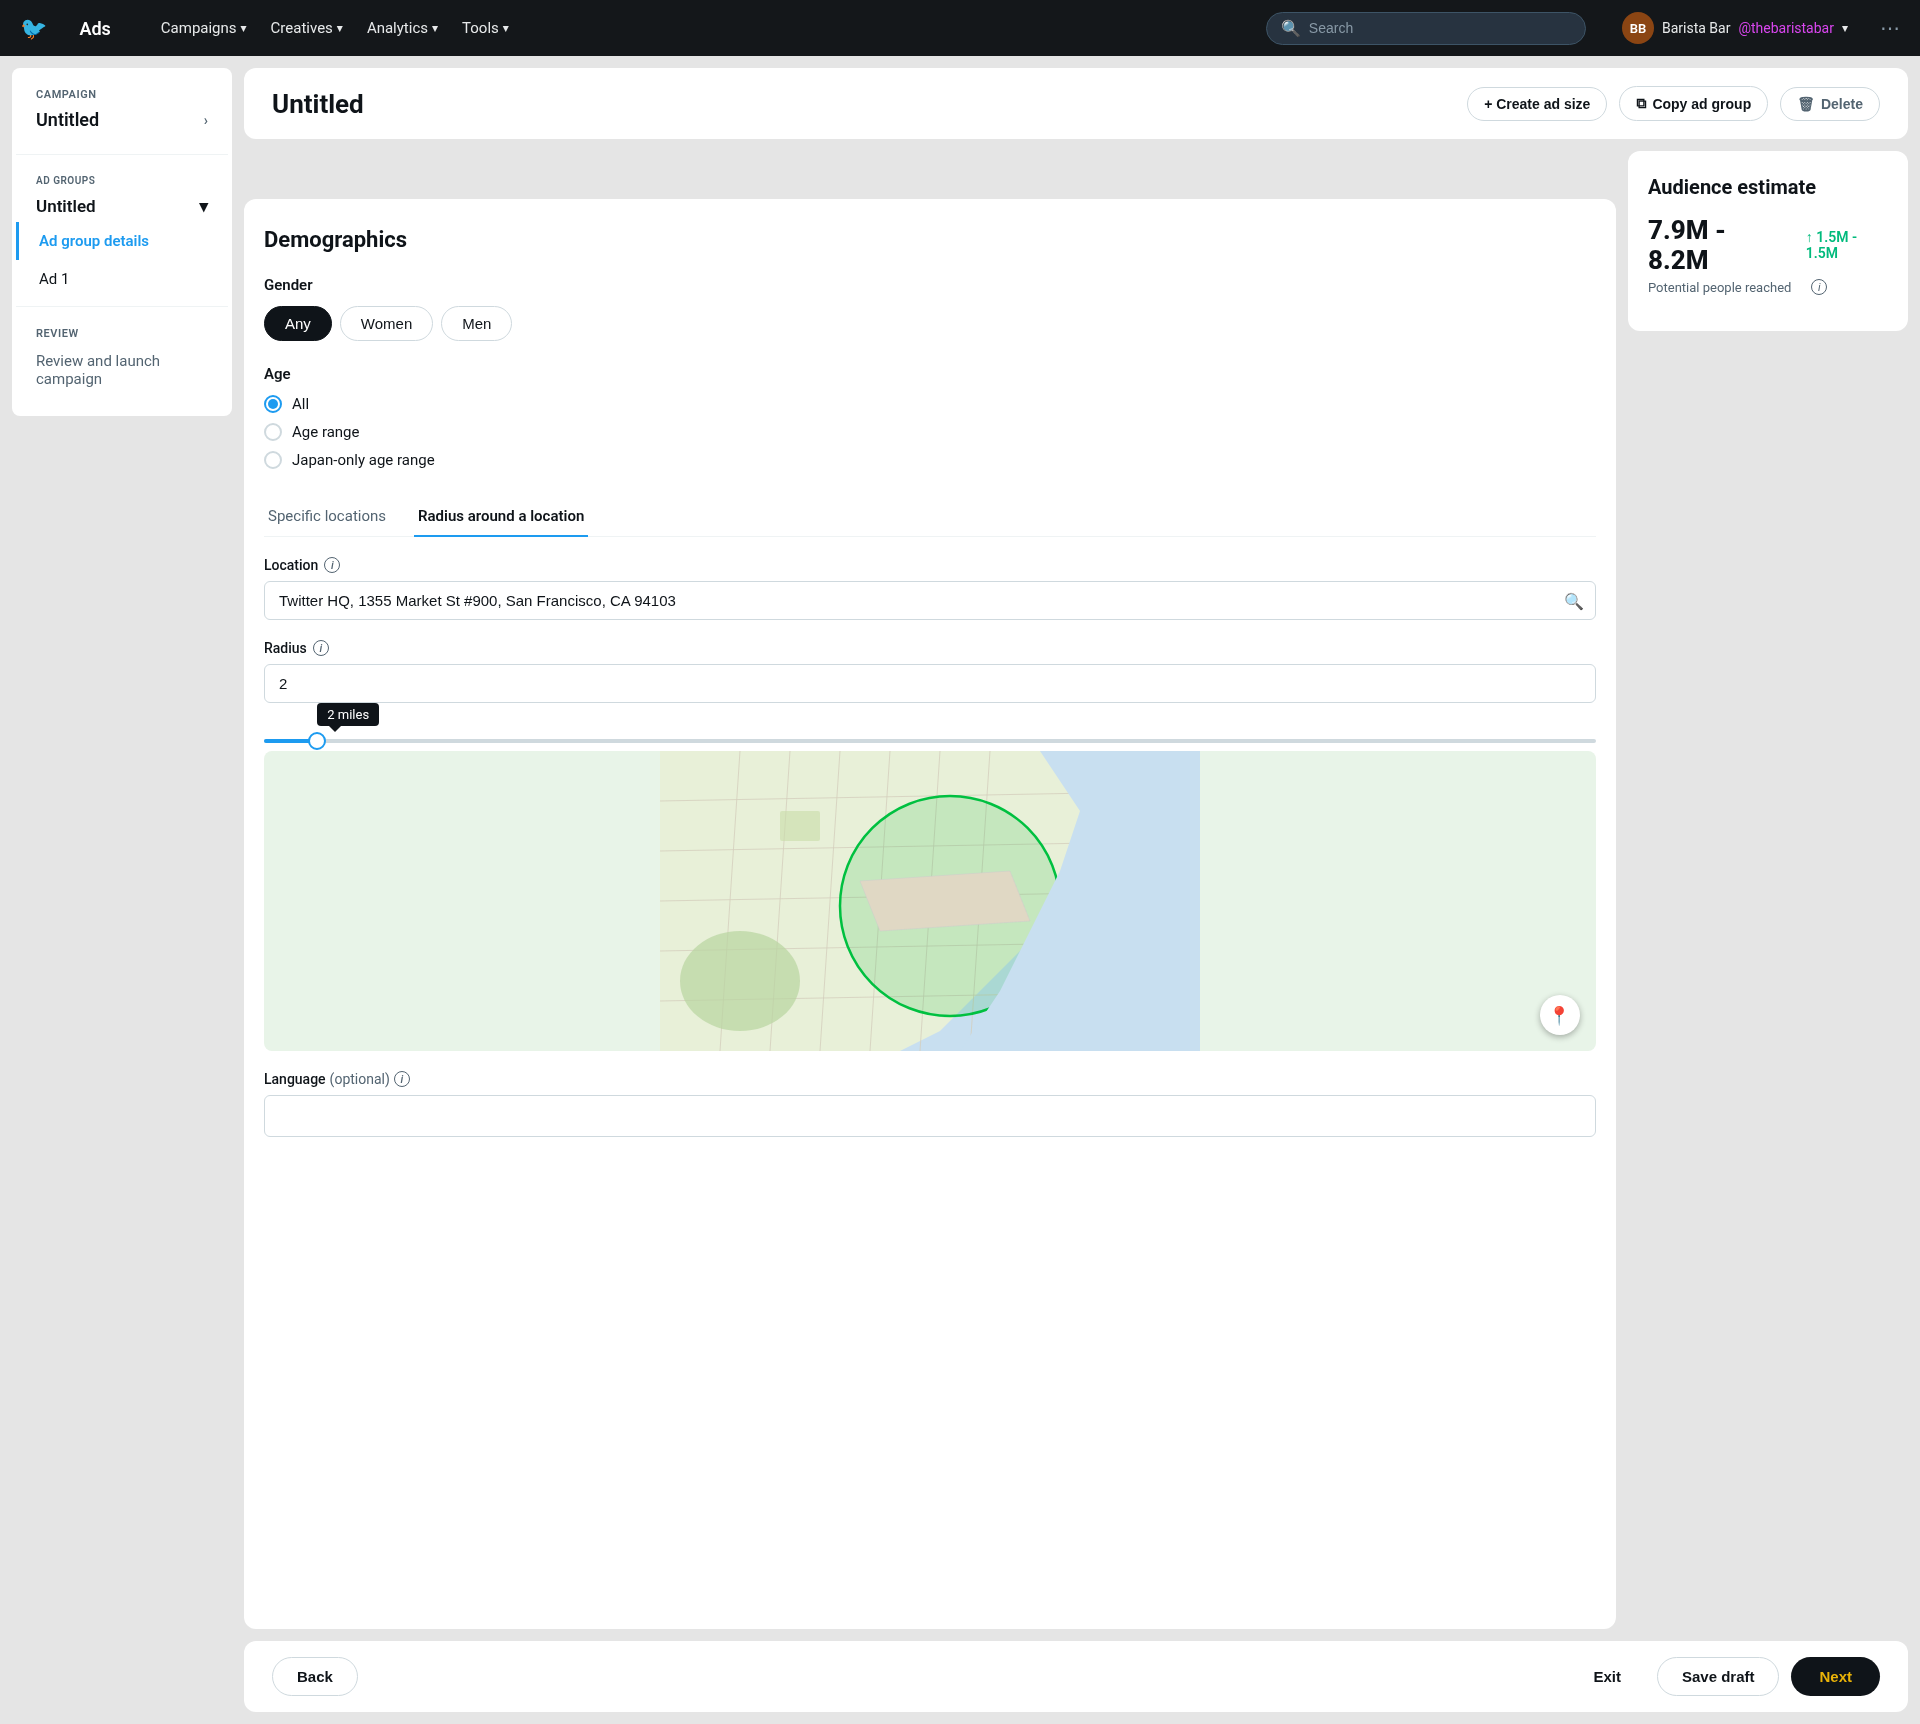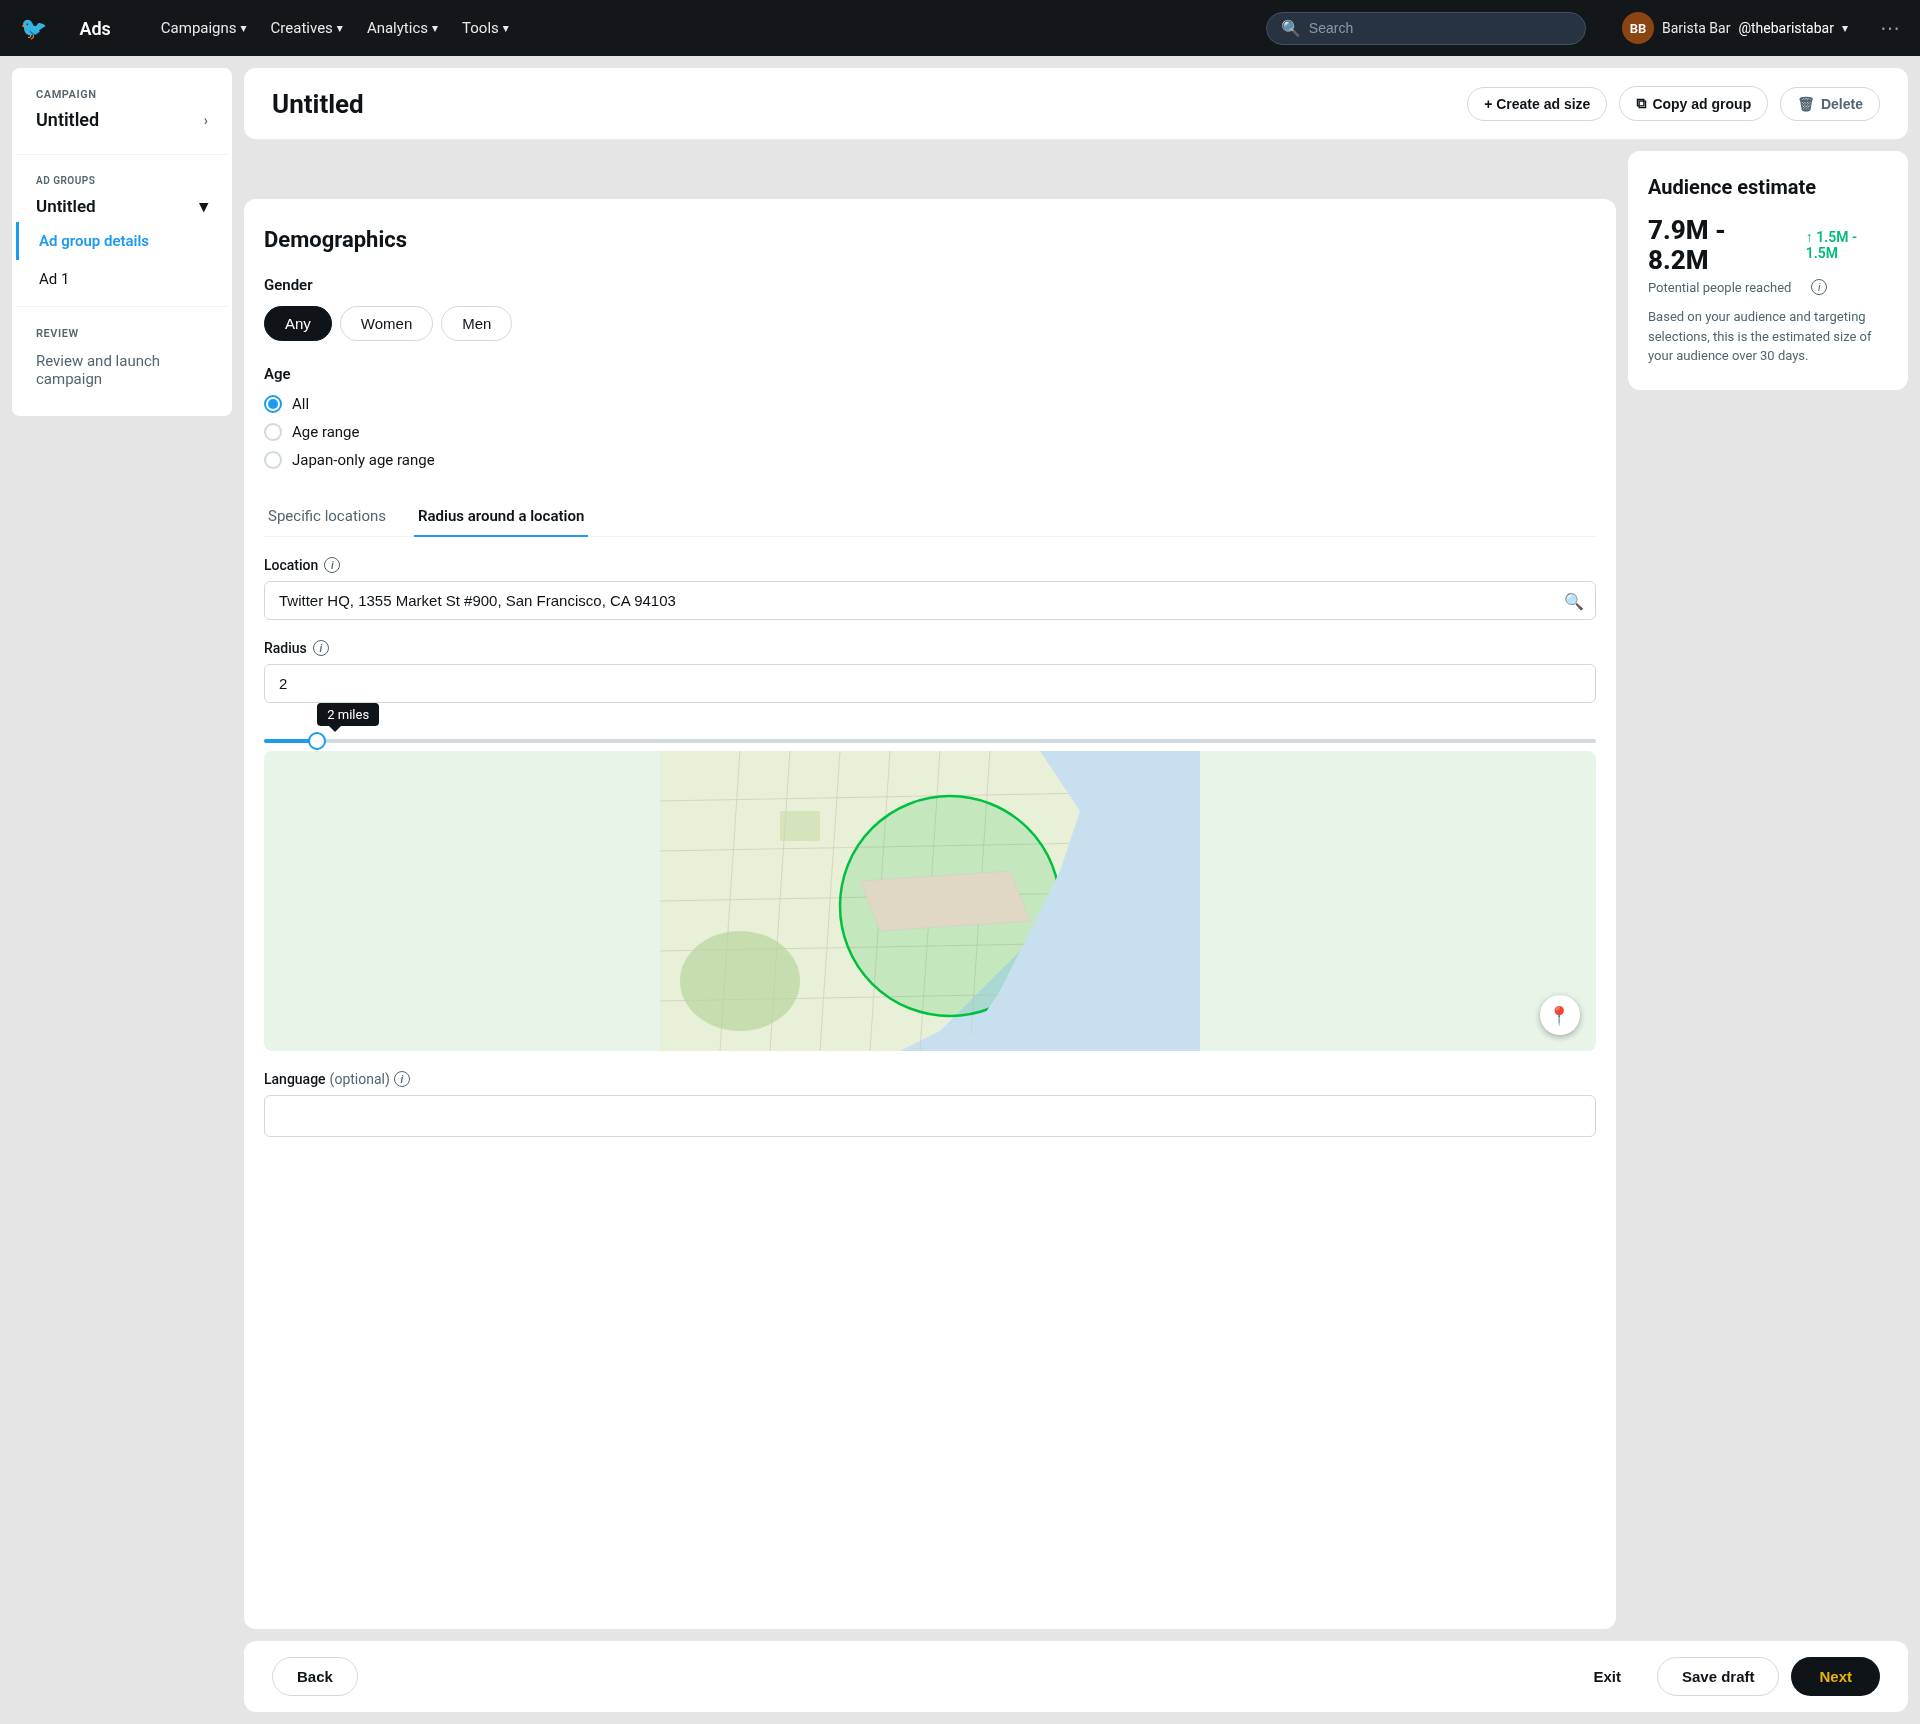--- a/index.html
+++ b/index.html
@@ -577,21 +577,21 @@
   </div>
   <div class="nav-search">
     <span style="color:#8899a6;">🔍</span>
     <input type="text" placeholder="Search" style="">
   </div>
   <div class="nav-user">
     <div class="nav-avatar">
       <span>BB</span>
     </div>
     <span>Barista Bar</span>
-    <span style="color:#ffffff;">@thebaristabar</span>
+    <span style="color:#d946ef;">@thebaristabar</span>
     <span class="chevron-small">▾</span>
   </div>
   <span class="nav-dots">⋯</span>
 </nav>
 
 <div class="page-wrapper">
 
   <aside class="sidebar">
     <div class="sidebar-section-label">CAMPAIGN</div>
     <div class="sidebar-campaign-title">
@@ -763,21 +763,20 @@
       <div class="audience-card">
         <h3 class="audience-title">Audience estimate</h3>
         <div class="audience-range">
           <span>7.9M - 8.2M</span>
           <span class="audience-change">↑ 1.5M - 1.5M</span>
         </div>
         <div class="audience-label">
           <span>Potential people reached</span>
           <span class="info-icon">i</span>
         </div>
-        <p class="audience-desc">Based on your audience and targeting selections, this is the estimated size of your audience over 30 days.</p>
       </div>
 
     </div>
 
     <div class="footer-bar">
       <button class="footer-left-btn">Back</button>
       <div class="footer-right">
         <button class="footer-exit-btn">Exit</button>
         <button class="footer-draft-btn">Save draft</button>
         <button class="footer-next-btn">Next</button>

